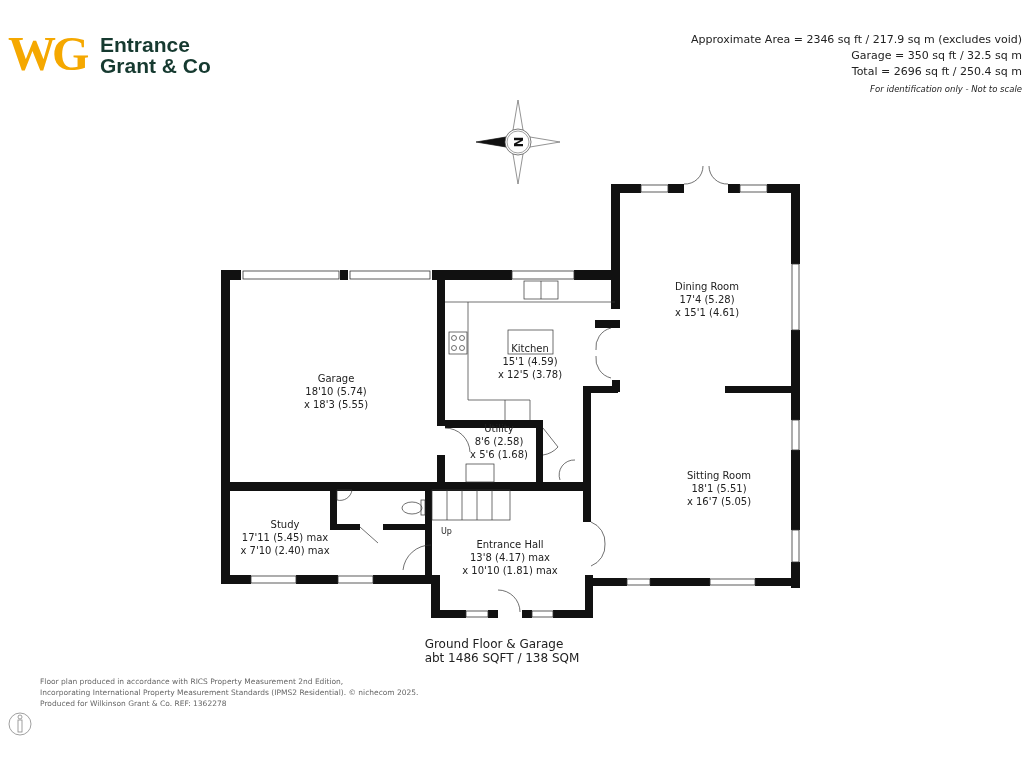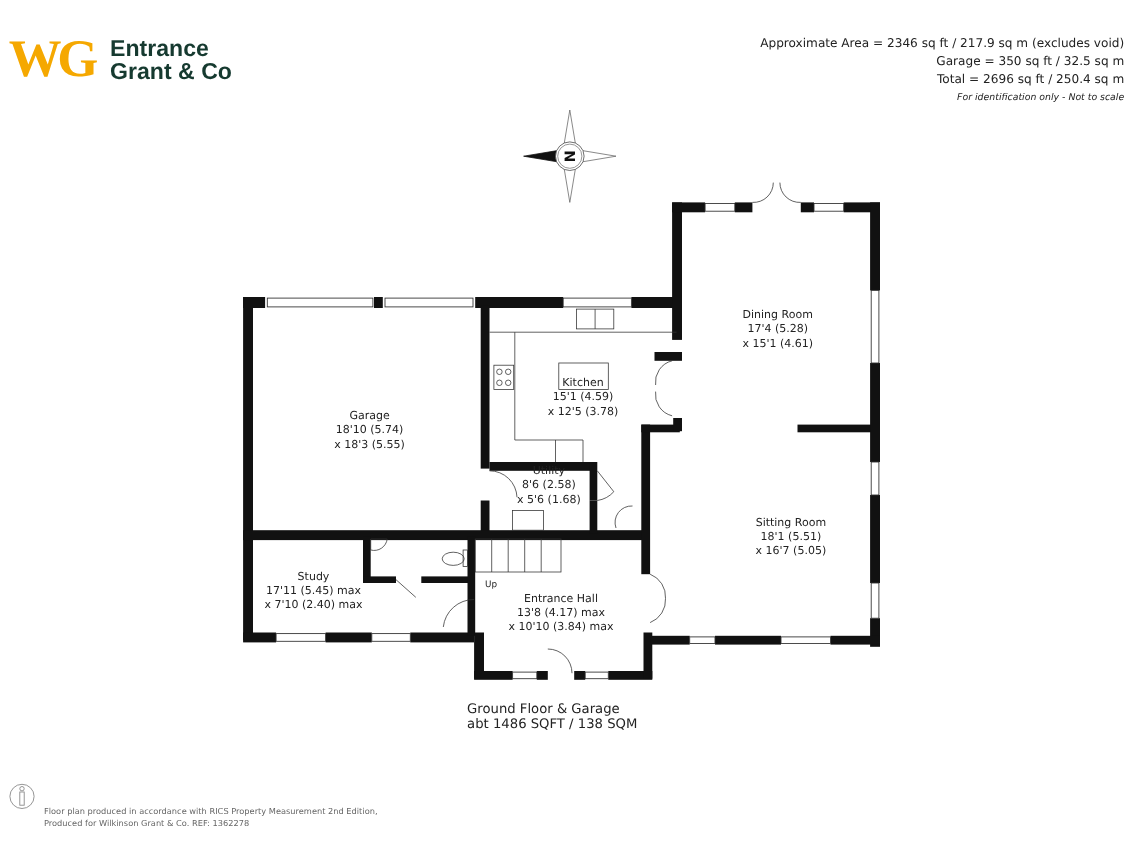--- a/index.html
+++ b/index.html
@@ -6,21 +6,21 @@
   body { width:1024px; height:768px; position:relative; overflow:hidden; font-family:"DejaVu Sans", sans-serif; color:#1a1a1a; }
   .abs { position:absolute; }
   .logo { left:8px; top:28px; width:220px; height:56px; }
   .logo-wg { position:absolute; left:0; top:2px; font-family:"Liberation Serif", serif; font-size:48px; line-height:48px; color:#f5a800; letter-spacing:-4px; font-weight:bold; }
   .logo-name { position:absolute; left:92px; top:6px; font-family:"Liberation Sans", sans-serif; font-weight:bold; color:#163a30; font-size:21px; line-height:21px; }
   .area-block { right:2px; top:32px; text-align:right; font-size:11px; line-height:16px; color:#222; }
   .area-block .note { font-size:8.5px; line-height:14px; margin-top:2px;font-style:italic; }
   svg.plan { position:absolute; left:0; top:0; }
   .room-label { position:absolute; text-align:center; font-size:10px; line-height:13px; color:#222; transform:translateX(-50%); white-space:nowrap; }
   .floor-caption { position:absolute; left:502px; top:637px; transform:translateX(-50%); text-align:left; font-size:12px; line-height:14px; color:#222; white-space:nowrap; }
-  .footer { left:40px; top:732px; font-size:7.5px; line-height:11px; color:#666; }
+  .footer { left:40px; top:676px; font-size:7.5px; line-height:11px; color:#666; }
   .footer-icon { left:8px; top:707px; width:24px; height:34px; }
   .up-label { position:absolute; font-size:8px; color:#222; }
 </style>
 </head>
 <body>
 
 <div class="abs logo">
   <span class="logo-wg">WG</span>
   <div class="logo-name">
     <div>Entrance</div>
@@ -196,30 +196,31 @@
   <div>x 16'7 (5.05)</div>
 </div>
 <div class="room-label" style="left:285px; top:518px;">
   <div>Study</div>
   <div>17'11 (5.45) max</div>
   <div>x 7'10 (2.40) max</div>
 </div>
 <div class="room-label" style="left:510px; top:538px;">
   <div>Entrance Hall</div>
   <div>13'8 (4.17) max</div>
-  <div>x 10'10 (3.84) max</div>
+  <div>x 10'10 (1.81) max</div>
 </div>
 <span class="up-label" style="left:441px; top:527px;">Up</span>
 
 <div class="floor-caption">
   <div>Ground Floor &amp; Garage</div>
   <div>abt 1486 SQFT / 138 SQM</div>
 </div>
 
 <svg class="abs footer-icon" viewBox="0 0 24 34">
   <circle cx="12" cy="17" r="11" fill="none" stroke="#888" stroke-width="0.8"></circle>
   <circle cx="12" cy="10" r="2" fill="none" stroke="#888" stroke-width="0.8"></circle>
   <rect x="10" y="13" width="4" height="12" fill="none" stroke="#888" stroke-width="0.8"></rect>
 </svg>
 <div class="abs footer">
   <div>Floor plan produced in accordance with RICS Property Measurement 2nd Edition,</div>
+  <div>Incorporating International Property Measurement Standards (IPMS2 Residential).  © nichecom  2025.</div>
   <div>Produced for Wilkinson Grant &amp; Co.  REF:     1362278</div>
 </div>
 
 </body></html>

